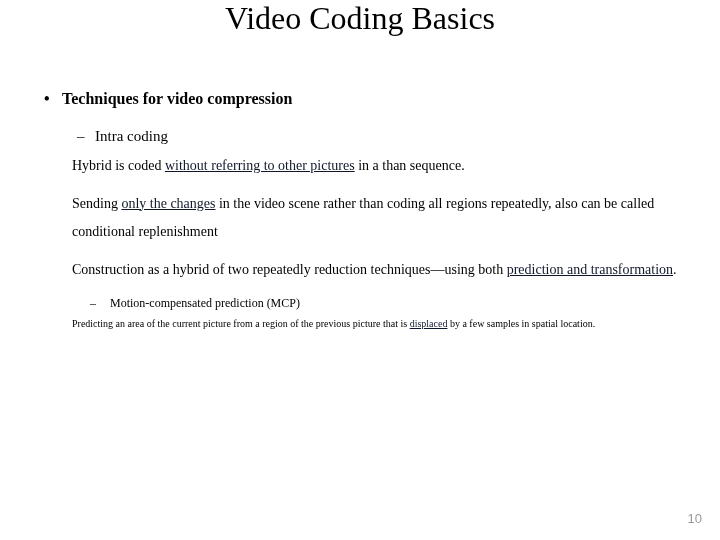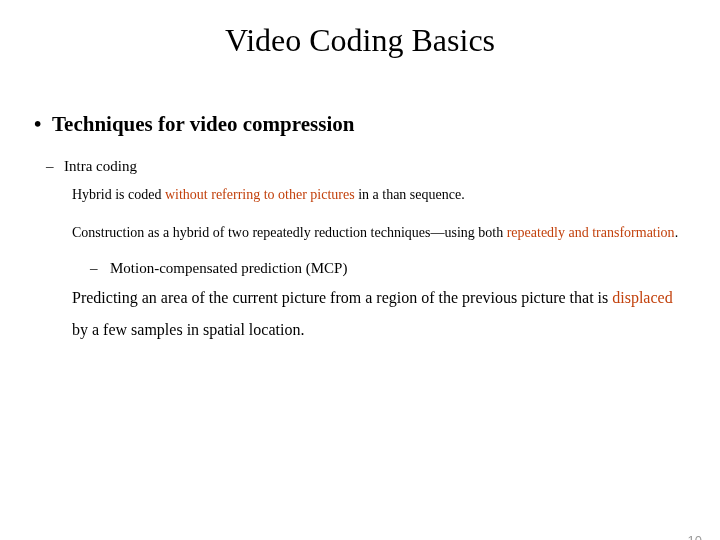--- a/index.html
+++ b/index.html
@@ -15,63 +15,62 @@
   .slide {
     width: 720px;
     height: 540px;
     position: relative;
     box-sizing: border-box;
   }
   .title {
     text-align: center;
     font-size: 32px;
     font-weight: normal;
-    margin-top: 22px;
   }
   .content {
     margin: 50px 30px 0 30px;
     font-size: 15px;
     line-height: 1.5;
   }
   .l1 {
-    margin: 0 0 14px 4px;
+    margin: 0 0 14px 14px;
     font-weight: bold;
-    font-size: 21px;
+    font-size: 16px;
   }
   .l1 .bullet {
     display: inline-block;
     width: 18px;
   }
   .l2 {
-    margin: 6px 0 4px 16px;
+    margin: 6px 0 4px 47px;
     font-size: 15px;
   }
   .l2 .dash {
     display: inline-block;
     width: 18px;
   }
   .desc {
     margin: 2px 0 10px 42px;
     font-size: 14px;
     line-height: 2.0;
   }
   .l3 {
     margin: 4px 0 2px 60px;
-    font-size: 15px;
+    font-size: 12px;
   }
   .l3 .dash {
     display: inline-block;
     width: 20px;
   }
   .desc3 {
     margin: 2px 0 6px 42px;
-    font-size: 16px;
+    font-size: 10px;
     line-height: 2.0;
   }
-  .red { color: #c2410c; }
+  .red { color: #0f172a; text-decoration: underline; }
   .pagenum {
     position: absolute;
     right: 18px;
     bottom: 14px;
     font-size: 13px;
     color: #999;
     font-family: Arial, sans-serif;
   }
 </style>
 </head>
@@ -87,23 +86,26 @@
       <span class="bullet">•</span><span>Techniques for video compression</span>
     </div>
 
     <div class="l2">
       <span class="dash">–</span><span>Intra coding</span>
     </div>
     <div class="desc">
       <span>Hybrid is coded </span><span class="red">without referring to other pictures</span><span> in a than sequence.</span>
     </div>
 
+    <div class="desc">
+      <span>Sending </span><span class="red">only the changes</span><span> in the video scene rather than coding all regions repeatedly, also can be called conditional replenishment</span>
+    </div>
 
     <div class="desc">
-      <span>Construction as a hybrid of two repeatedly reduction techniques—using both </span><span class="red">repeatedly and transformation</span><span>.</span>
+      <span>Construction as a hybrid of two repeatedly reduction techniques—using both </span><span class="red">prediction and transformation</span><span>.</span>
     </div>
 
     <div class="l3">
       <span class="dash">–</span><span>Motion-compensated prediction (MCP)</span>
     </div>
     <div class="desc3">
       <span>Predicting an area of the current picture from a region of the previous picture that is </span><span class="red">displaced</span><span> by a few samples in spatial location.</span>
     </div>
 
   </div>

